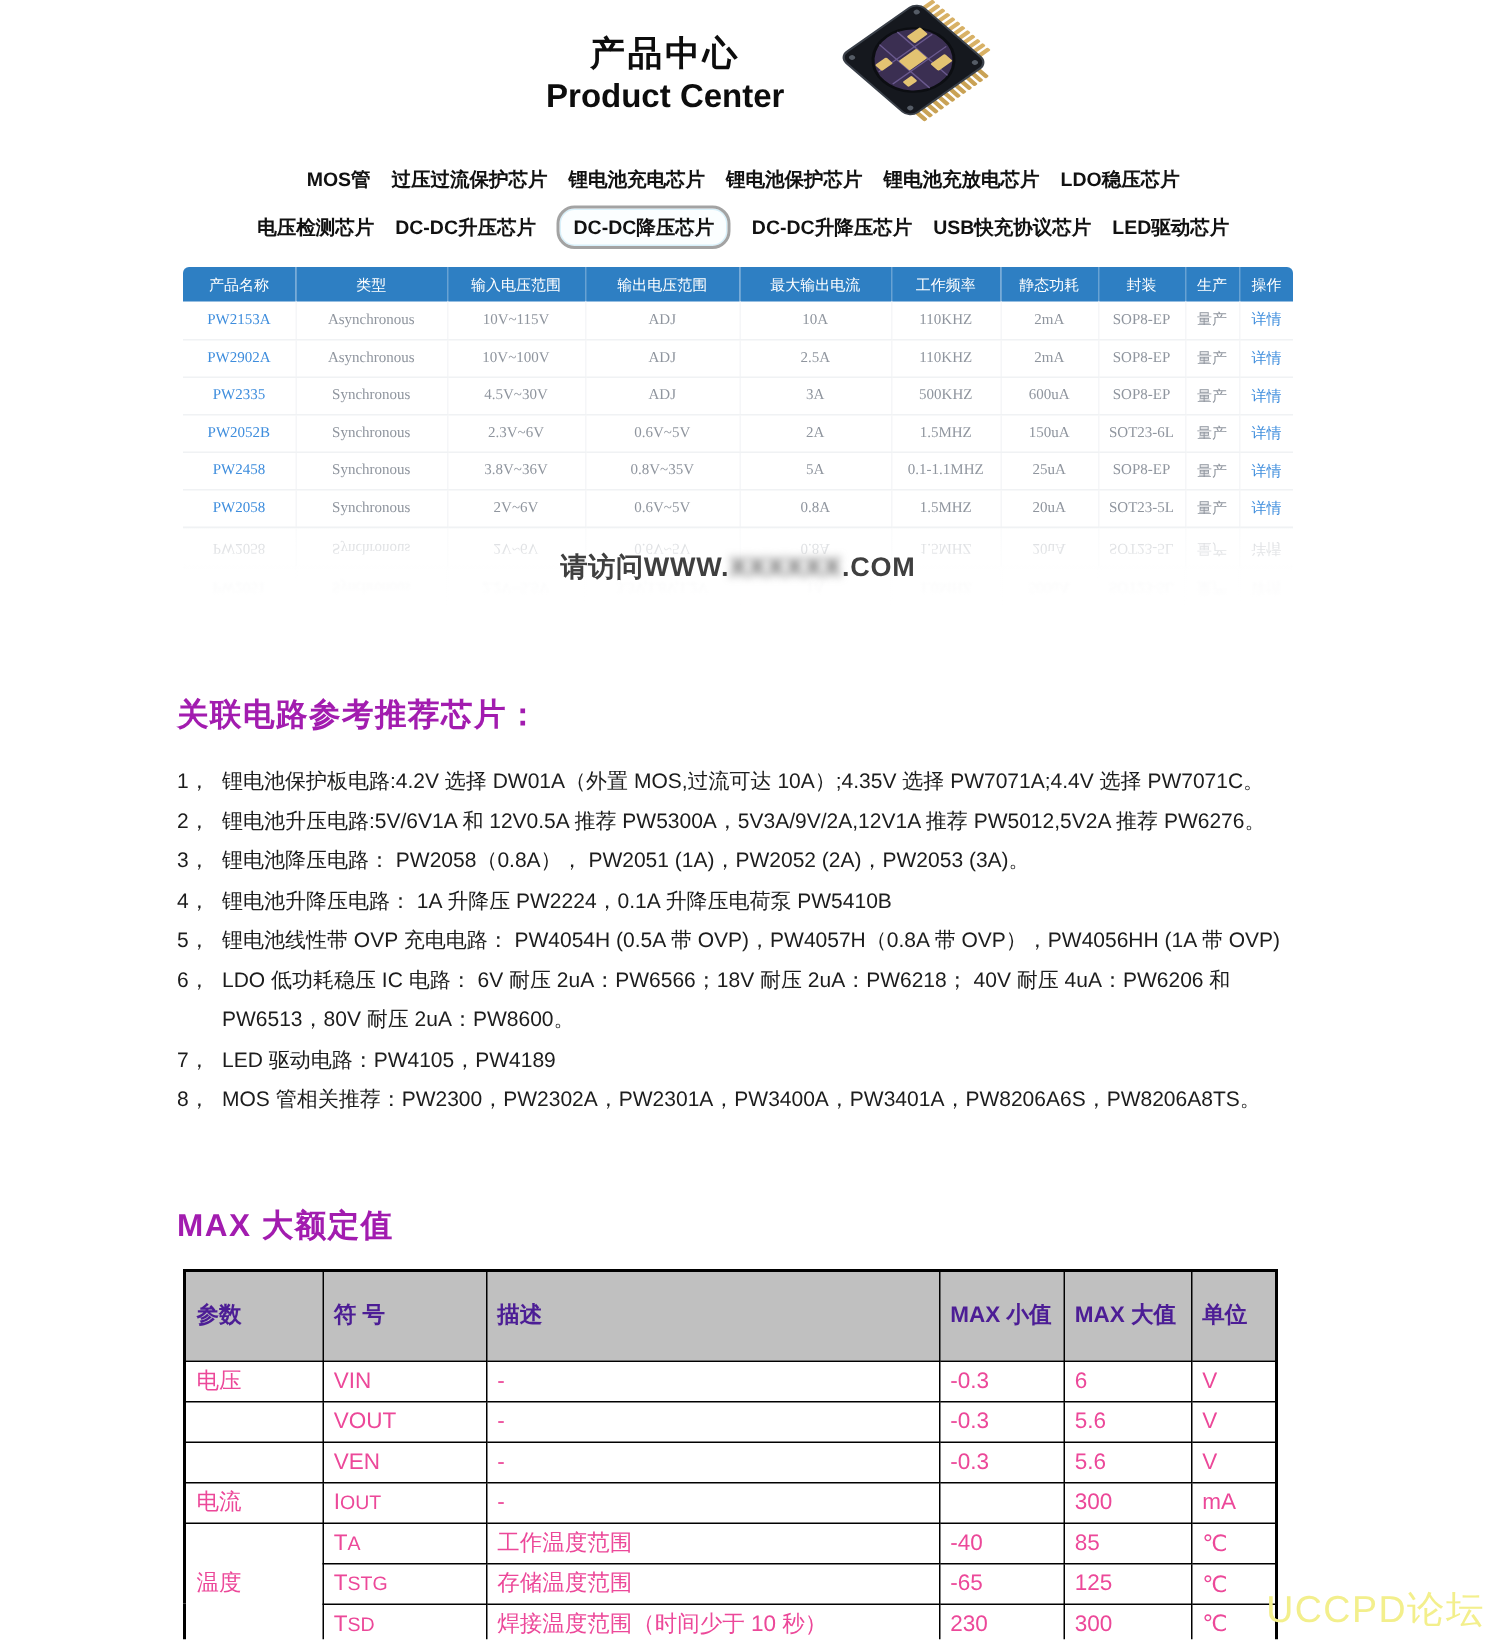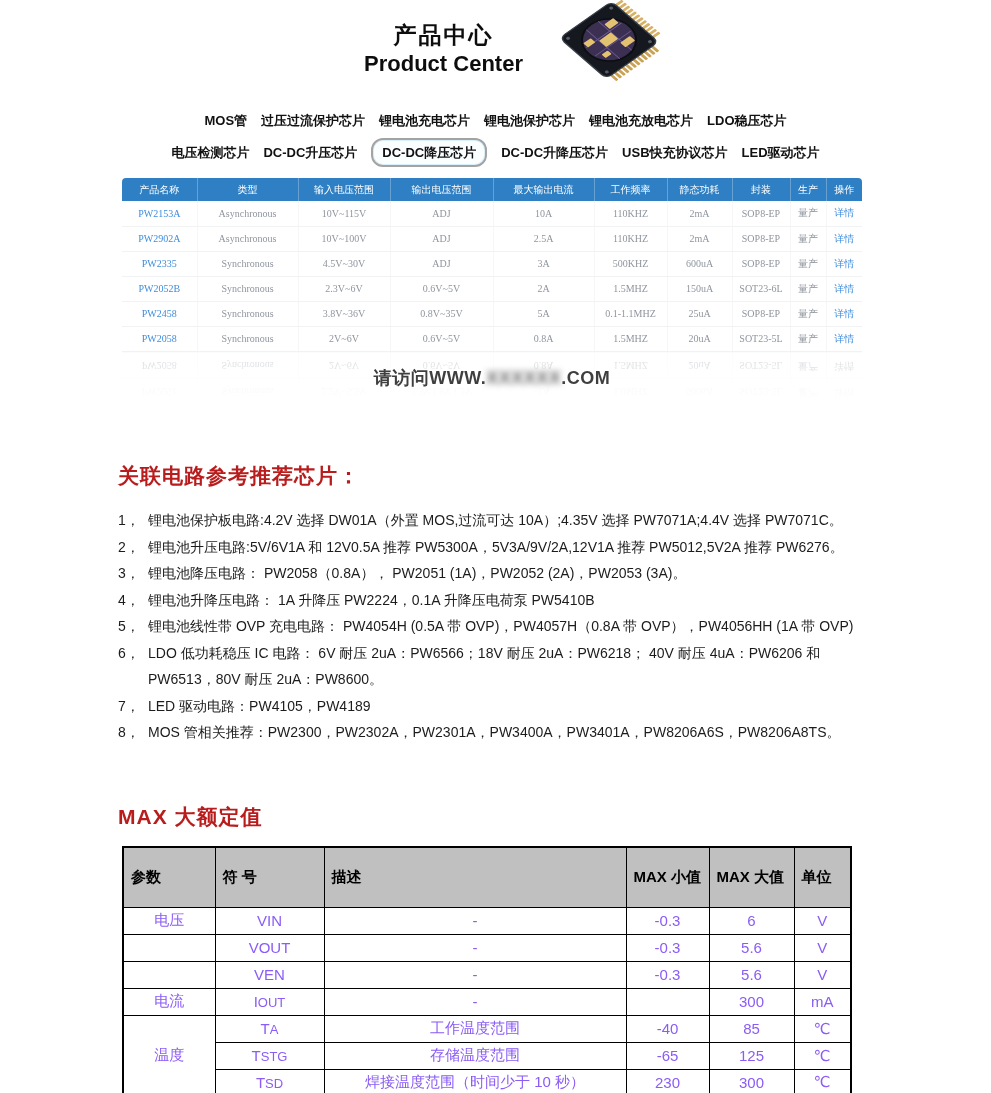--- a/index.html
+++ b/index.html
@@ -46,37 +46,37 @@
   .ref1 { top:0; transform:scaleY(-1); opacity:.42; filter:blur(.4px); }
   .ref2 { top:26px; transform:scaleY(-1); opacity:.20; filter:blur(.6px); }
   .ref-overlay { position:absolute; inset:0;
                  background:linear-gradient(to bottom, rgba(255,255,255,.15), rgba(255,255,255,.92) 80%, #fff); }
   .visit-watermark { position:absolute; top:14px; left:0; right:0; text-align:center;
                      font-size:18px; font-weight:bold; color:#3f3f3f; letter-spacing:.5px; }
   .visit-watermark .blurred { filter:blur(3px); color:#666; }
 
   
   .related { position:absolute; left:118px; top:462px; width:752px; }
-  .section-title { font-size:21px; font-weight:bold; color:#b91c1c; letter-spacing:1px; }
+  .section-title { font-size:21px; font-weight:bold; color:#a21caf; letter-spacing:1px; }
   .rel-list { list-style:none; margin-top:17px; }
   .rel-item { display:flex; font-size:14px; color:#1c1c1c; line-height:26.5px; }
   .rel-no { flex:0 0 30px; }
   .rel-text { flex:1; }
 
   
   .max-section { position:absolute; left:118px; top:803px; width:760px; }
   table.mtable { margin-top:15px; margin-left:4px; border-collapse:collapse; table-layout:fixed;
                  width:728px; border:2px solid #000; }
   .mtable col:nth-child(1){width:92px;} .mtable col:nth-child(2){width:109px;}
   .mtable col:nth-child(3){width:302px;} .mtable col:nth-child(4){width:83px;}
   .mtable col:nth-child(5){width:85px;} .mtable col:nth-child(6){width:57px;}
-  .mtable th { background:#c0c0c0; color:#000000; font-size:15px; font-weight:bold;
+  .mtable th { background:#c0c0c0; color:#4c1d95; font-size:15px; font-weight:bold;
                text-align:left; padding:17px 7px; border:1px solid #000; height:60px;
                vertical-align:middle; line-height:20px; }
-  .mtable td { font-size:15px; color:#8b5cf6; text-align:center; padding:2px 7px;
+  .mtable td { font-size:15px; color:#ec4899; text-align:left; padding:2px 7px;
                border:1px solid #000; height:27px; vertical-align:middle; }
   .sub { font-size:13px; }
 
   
   .uccpd { position:absolute; right:1px; bottom:4px; font-size:25px; color:#f3ef8c;
            letter-spacing:1px; }
 </style>
 </head>
 <body>
 <div class="page">
@@ -448,14 +448,15 @@
           <td><span>T</span><span class="sub">SD</span></td>
           <td>焊接温度范围（时间少于 10 秒）</td>
           <td>230</td>
           <td>300</td>
           <td>℃</td>
         </tr>
       </tbody>
     </table>
   </div>
 
+  <div class="uccpd">UCCPD论坛</div>
 
 </div>
 
 </body></html>

